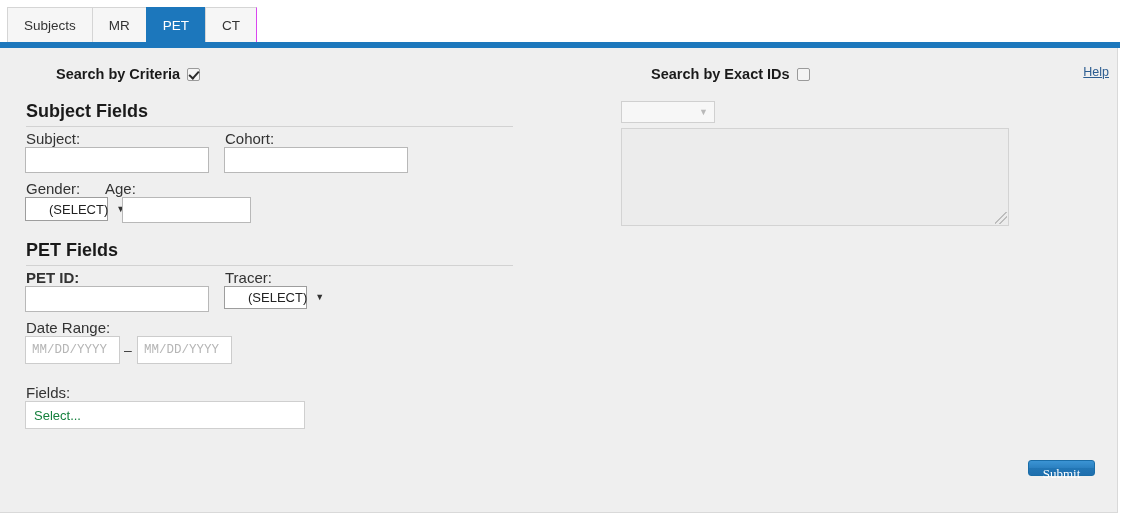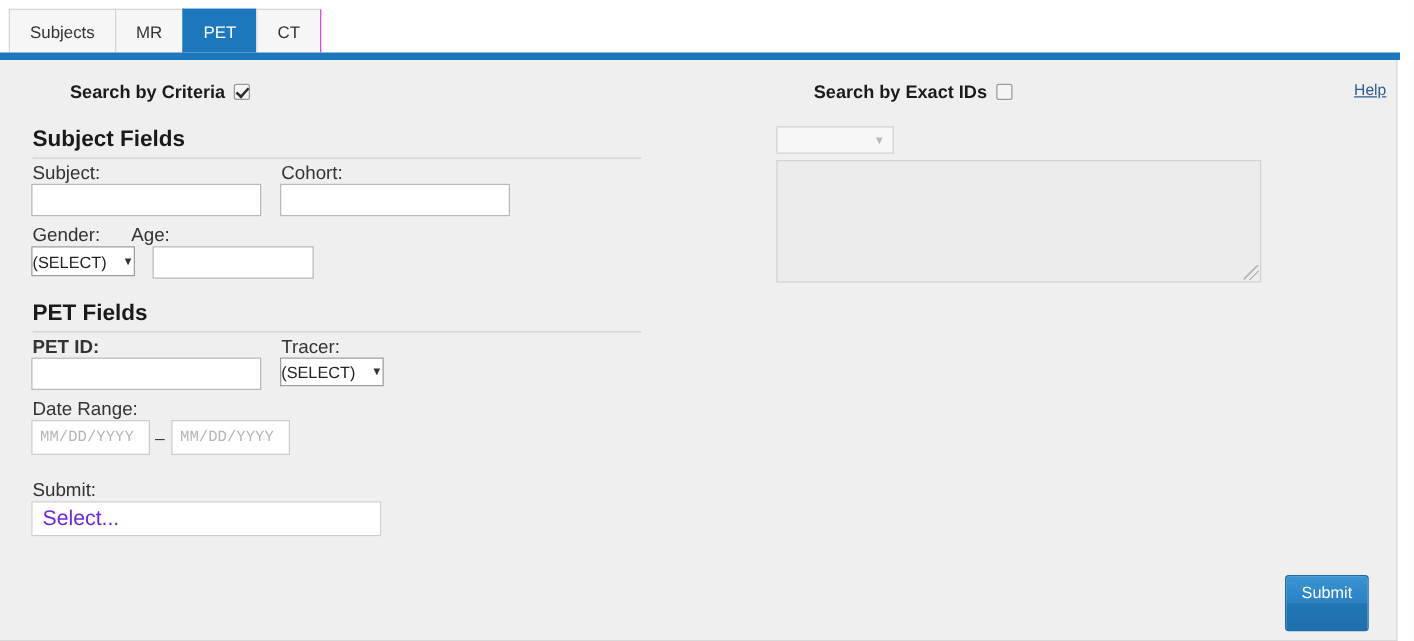--- a/index.html
+++ b/index.html
@@ -182,21 +182,21 @@
 
   .sel {
     position: absolute;
     box-sizing: border-box;
     background: #ffffff;
     border: 1px solid #9d9d9d;
     font-size: 13px;
     color: #222222;
     display: flex;
     align-items: center;
-    padding: 0 0;
+    padding: 0 23px;
     cursor: pointer;
     white-space: nowrap;
   }
   .sel .caret {
     margin-left: auto;
     padding-left: 8px;
     font-size: 9px;
     color: #333333;
     line-height: 1;
   }
@@ -206,22 +206,22 @@
     left: 25px;
     top: 401px;
     width: 280px;
     height: 28px;
     box-sizing: border-box;
     background: #ffffff;
     border: 1px solid #cfcfcf;
     display: flex;
     align-items: center;
     padding: 0 8px;
-    font-size: 17px;
-    color: #6d28d9;
+    font-size: 13px;
+    color: #15803d;
     cursor: pointer;
   }
 
   
   #exact-sel {
     position: absolute;
     left: 621px;
     top: 101px;
     width: 94px;
     height: 22px;
@@ -261,28 +261,28 @@
       linear-gradient(135deg, transparent 0 66%, #bdbdbd 66% 74%, transparent 74% 100%);
     cursor: nwse-resize;
   }
 
   
   #submit {
     position: absolute;
     left: 1028px;
     top: 460px;
     width: 67px;
-    height: 45px;
+    height: 16px;
     box-sizing: border-box;
     border: 1px solid #1a6da8;
     border-radius: 3px;
     background: linear-gradient(to bottom, #3b94d4 0%, #2b80c0 50%, #2276b5 51%, #1f6fae 100%);
     color: #ffffff;
     font-size: 13px;
-    font-family: Liberation Sans, sans-serif;
+    font-family: Liberation Serif, serif;
     cursor: pointer;
     text-align: center;
     line-height: 26px;
   }
 </style>
 </head>
 <body>
 
 <div id="tabbar">
   <div id="tabstrip">
@@ -336,21 +336,21 @@
 <div class="sel" style="left:224px; top:286px; width:83px; height:23px;">
   <span>(SELECT)</span>
   <span class="caret">▼</span>
 </div>
 
 <div class="fld-label" style="left:26px; top:319px;">Date Range:</div>
 <input class="date" style="left: 25px; top: 336px; width: 95px; height: 28px;" placeholder="MM/DD/YYYY">
 <div id="dash">–</div>
 <input class="date" style="left: 137px; top: 336px; width: 95px; height: 28px;" placeholder="MM/DD/YYYY">
 
-<div class="fld-label" style="left:26px; top:384px;">Submit:</div>
+<div class="fld-label" style="left:26px; top:384px;">Fields:</div>
 <div id="project-field">
   <span>Select...</span>
 </div>
 
 <div id="exact-sel">
   <span></span>
   <span class="caret">▼</span>
 </div>
 <div id="exact-area">
   <div class="grip"></div>

